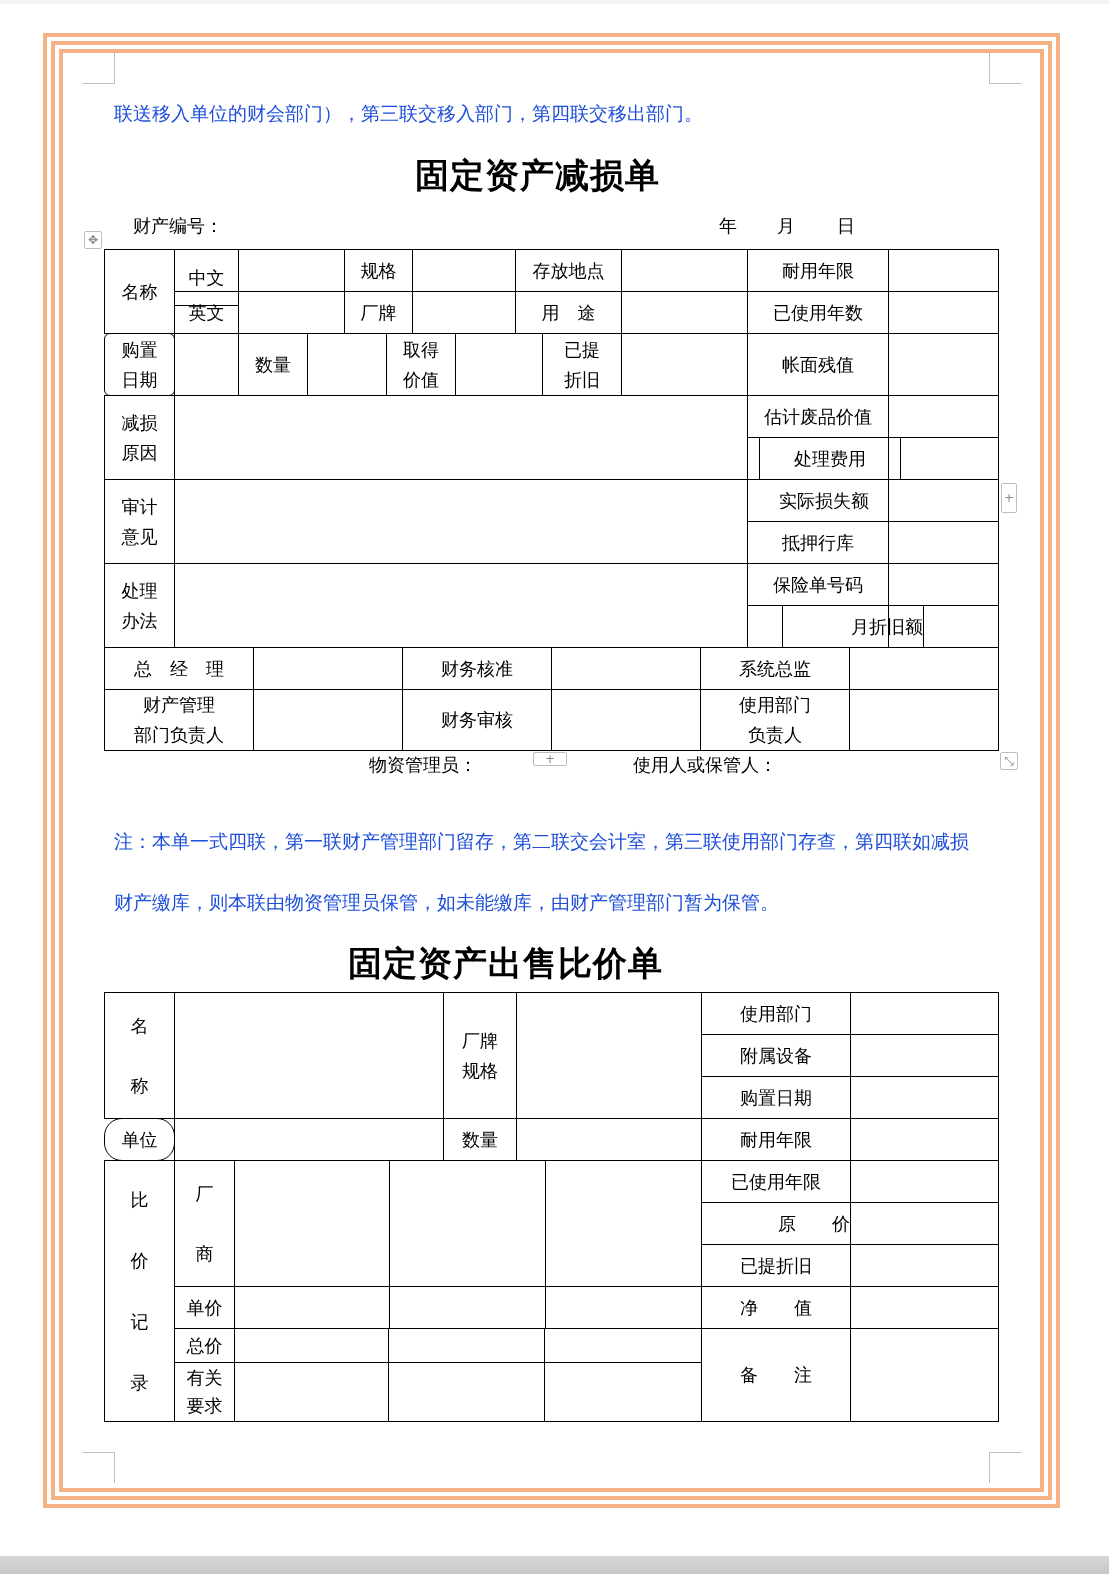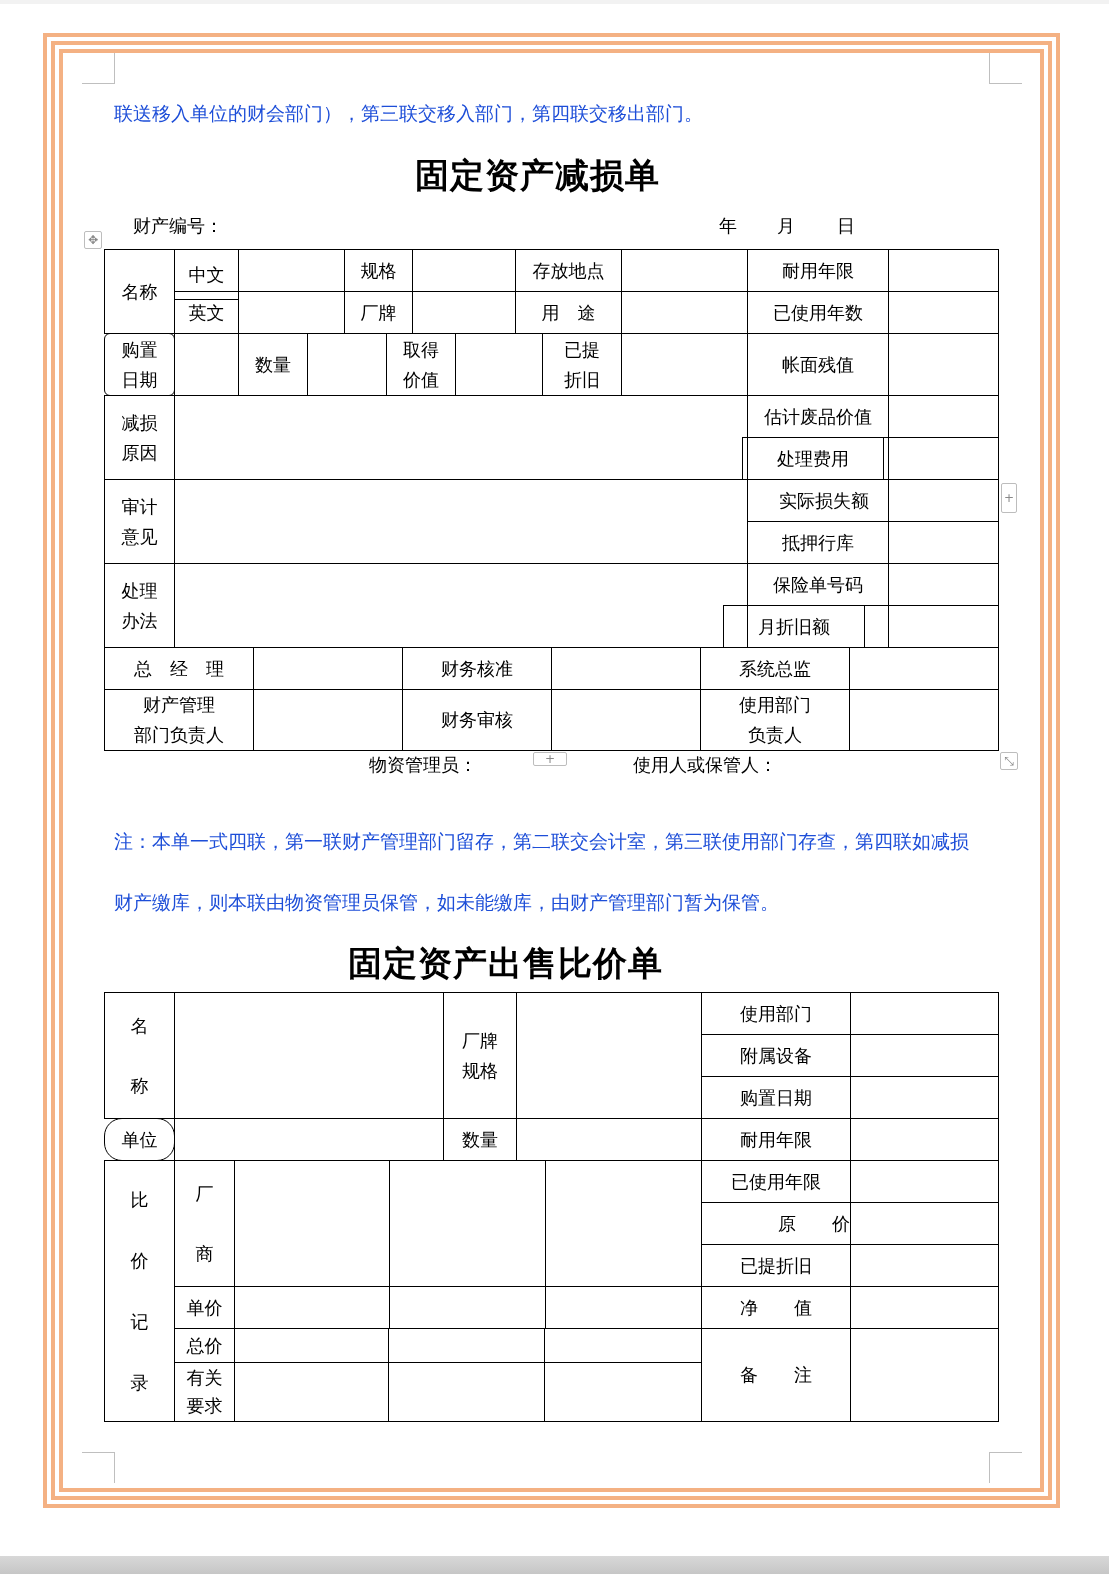--- a/index.html
+++ b/index.html
@@ -44,21 +44,21 @@
 <div class="abs txt" style="left:133px;top:214px;">财产编号：</div>
 <div class="abs txt" style="left:719px;top:214px;">年</div>
 <div class="abs txt" style="left:777px;top:214px;">月</div>
 <div class="abs txt" style="left:837px;top:214px;">日</div>
 
 <div>
 
   <div class="cell" style="left:104px;top:249px;width:71px;height:85px;">
       <span>名称</span>
     </div>
-  <div class="cell" style="left:174px;top:249px;width:65px;height:51px;">
+  <div class="cell" style="left:174px;top:249px;width:65px;height:57px;">
       <span>中文</span>
     </div>
   <div class="cell" style="left:238px;top:249px;width:107px;height:43px;"></div>
   <div class="cell" style="left:344px;top:249px;width:69px;height:43px;">
       <span>规格</span>
     </div>
   <div class="cell" style="left:412px;top:249px;width:104px;height:43px;"></div>
   <div class="cell" style="left:515px;top:249px;width:107px;height:43px;">
       <span>存放地点</span>
     </div>
@@ -109,21 +109,21 @@
 
   <div class="cell" style="left:104px;top:395px;width:71px;height:85px;flex-direction:column;">
       <span>减损</span>
       <span>原因</span>
     </div>
   <div class="cell" style="left:174px;top:395px;width:574px;height:85px;"></div>
   <div class="cell" style="left:747px;top:395px;width:142px;height:43px;">
       <span>估计废品价值</span>
     </div>
   <div class="cell" style="left:888px;top:395px;width:111px;height:43px;"></div>
-  <div class="cell" style="left:742px;top:437px;width:142px;height:43px;">
+  <div class="cell" style="left:759px;top:437px;width:142px;height:43px;">
       <span>处理费用</span>
     </div>
   <div class="cell" style="left:888px;top:437px;width:111px;height:43px;"></div>
 
   <div class="cell" style="left:104px;top:479px;width:71px;height:85px;flex-direction:column;">
       <span>审计</span>
       <span>意见</span>
     </div>
   <div class="cell" style="left:174px;top:479px;width:574px;height:85px;"></div>
   <div class="cell" style="left:747px;top:479px;width:142px;height:43px;padding-left:12px;">
@@ -137,21 +137,21 @@
 
   <div class="cell" style="left:104px;top:563px;width:71px;height:85px;flex-direction:column;">
       <span>处理</span>
       <span>办法</span>
     </div>
   <div class="cell" style="left:174px;top:563px;width:574px;height:85px;"></div>
   <div class="cell" style="left:747px;top:563px;width:142px;height:43px;">
       <span>保险单号码</span>
     </div>
   <div class="cell" style="left:888px;top:563px;width:111px;height:43px;"></div>
-  <div class="cell" style="left:723px;top:605px;width:142px;height:43px;">
+  <div class="cell" style="left:782px;top:605px;width:142px;height:43px;justify-content:flex-end;">
       <span>月折旧额</span>
     </div>
   <div class="cell" style="left:888px;top:605px;width:111px;height:43px;"></div>
 
   <div class="cell pre" style="left:104px;top:647px;width:150px;height:43px;"><span>总　经　理</span></div>
   <div class="cell" style="left:253px;top:647px;width:150px;height:43px;"></div>
   <div class="cell" style="left:402px;top:647px;width:150px;height:43px;">
       <span>财务核准</span>
     </div>
   <div class="cell" style="left:551px;top:647px;width:150px;height:43px;"></div>

